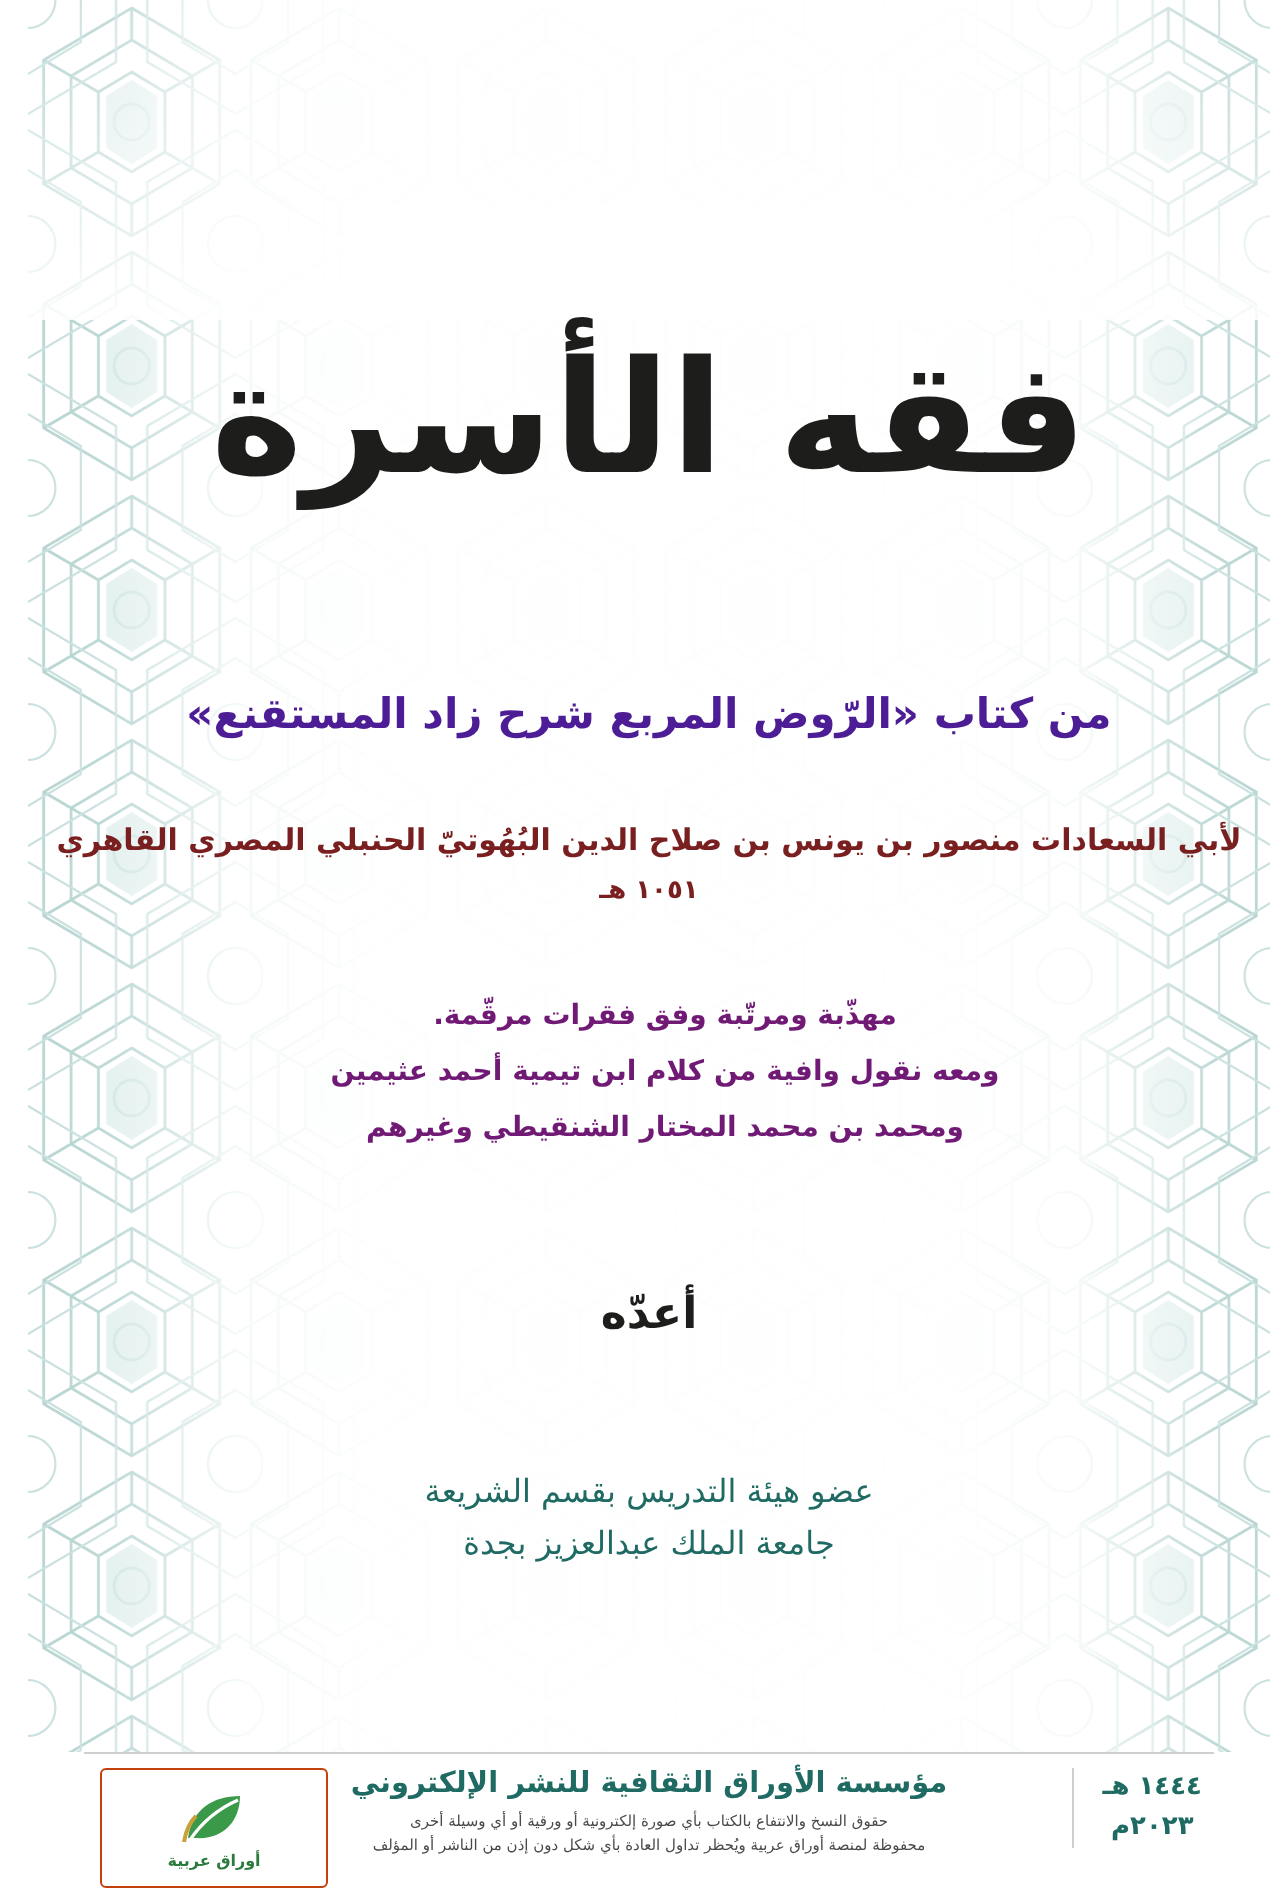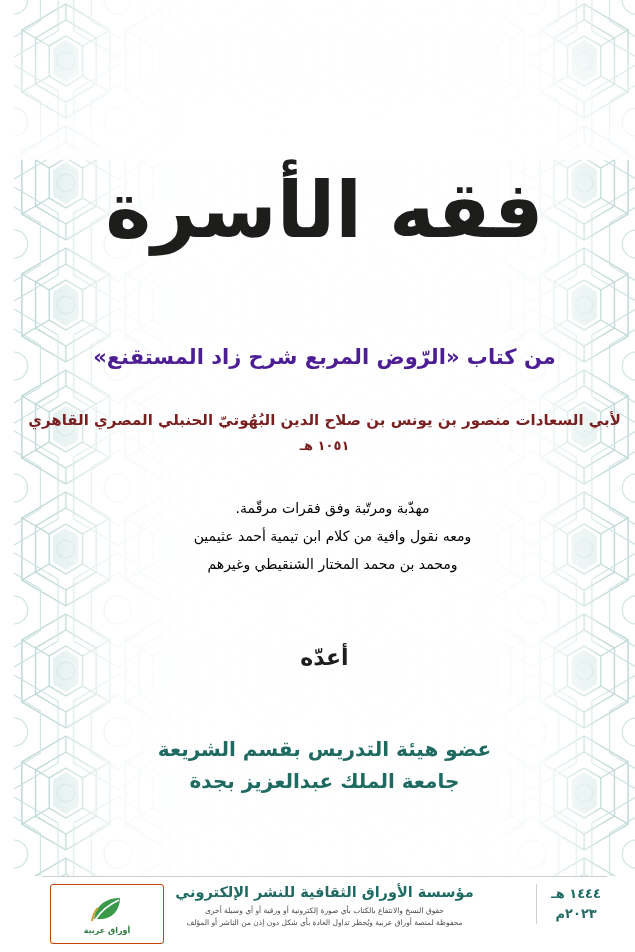--- a/index.html
+++ b/index.html
@@ -91,49 +91,49 @@
     font-size: 13px;
     font-weight: bold;
     color: #7a1f1f;
   }
 
   .desc-block {
     position: absolute;
     top: 494px;
     left: 16px; right: 0;
     font-size: 14px;
+    font-weight: bold;
+    color: #701a75;
+    line-height: 2.0;
+  }
+  .desc-block div { margin: 0; }
+
+  .prepared-label {
+    position: absolute;
+    top: 645px;
+    left: 0; right: 0;
+    font-size: 22px;
+    font-weight: bold;
+    color: #1d1d1b;
+  }
+  .prepared-name {
+    position: absolute;
+    top: 685px;
+    left: 0; right: 0;
+    font-size: 26px;
+    font-weight: bold;
+    color: #1d1d1b;
+  }
+
+  .affiliation {
+    position: absolute;
+    top: 733px;
+    left: 0; right: 0;
+    font-size: 16px;
     font-weight: normal;
-    color: #000000;
-    line-height: 2.0;
-  }
-  .desc-block div { margin: 0; }
-
-  .prepared-label {
-    position: absolute;
-    top: 645px;
-    left: 0; right: 0;
-    font-size: 22px;
-    font-weight: bold;
-    color: #1d1d1b;
-  }
-  .prepared-name {
-    position: absolute;
-    top: 685px;
-    left: 0; right: 0;
-    font-size: 26px;
-    font-weight: bold;
-    color: #1d1d1b;
-  }
-
-  .affiliation {
-    position: absolute;
-    top: 733px;
-    left: 0; right: 0;
-    font-size: 20px;
-    font-weight: bold;
     color: #1f6b63;
     line-height: 1.6;
   }
 
   
   .footer {
     position: absolute;
     left: 0; right: 0;
     bottom: 0;
     height: 76px;

